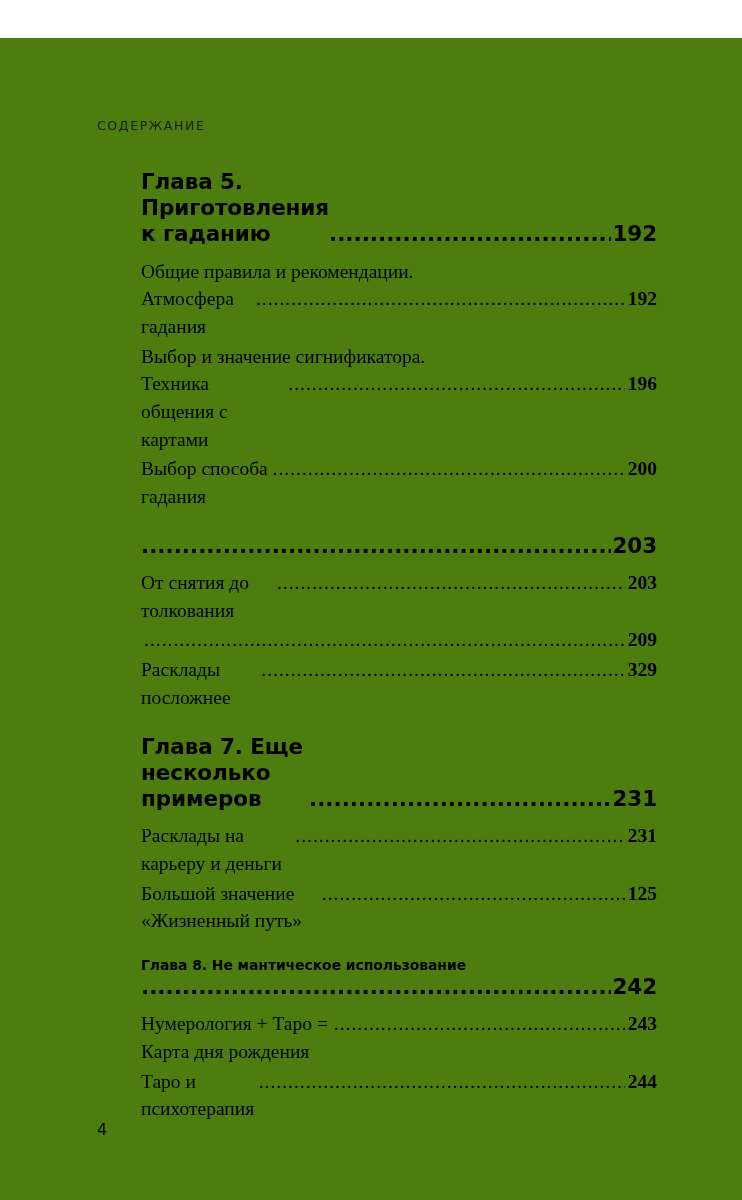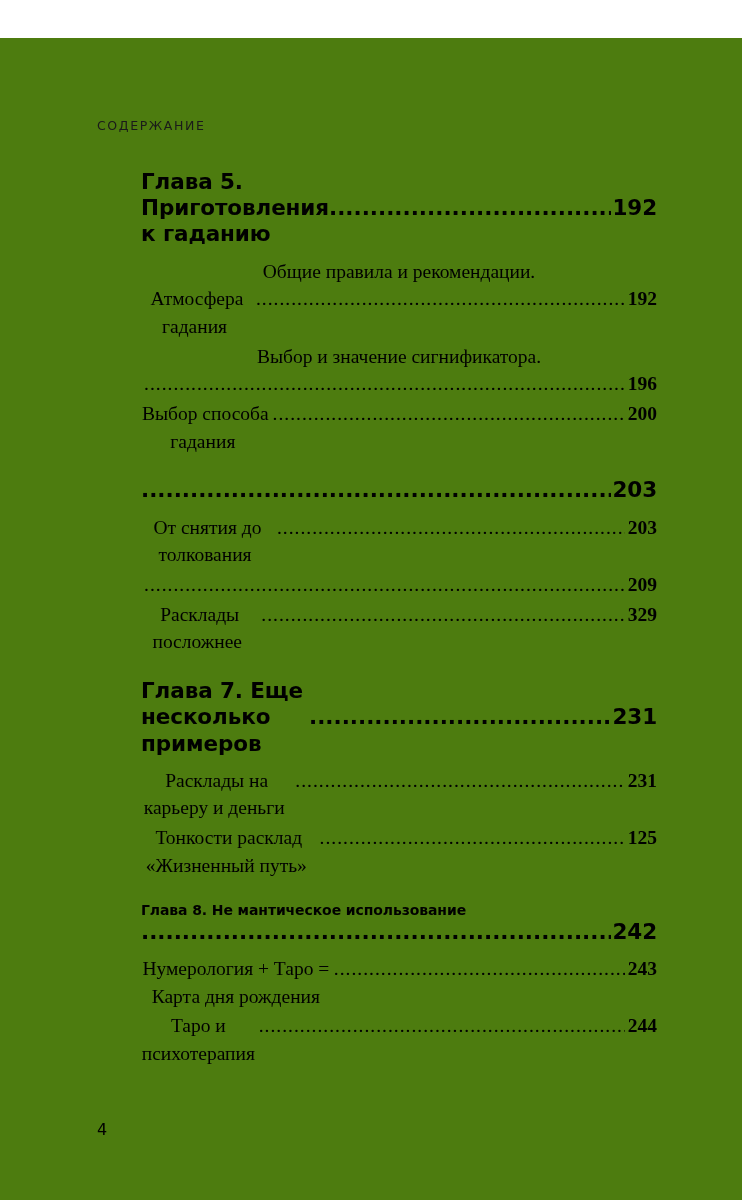--- a/index.html
+++ b/index.html
@@ -41,21 +41,21 @@
   }
   .chapter-block {
     margin-bottom: 22px;
   }
   .chapter-block:last-child {
     margin-bottom: 0;
   }
   
   .chapter-title-row {
     display: flex;
-    align-items: center;
+    align-items: flex-end;
     font-family: "DejaVu Sans", sans-serif;
     font-weight: bold;
     font-size: 21.5px;
     line-height: 1.22;
     color: #000000;
     letter-spacing: -0.1px;
   }
   .chapter-title-row .title-text {
     white-space: pre-wrap;
   }
@@ -110,21 +110,20 @@
     font-weight: bold;
     font-size: 19.5px;
   }
   .entry-line {
     font-family: "Liberation Serif", serif;
     font-size: 19.5px;
     line-height: 1.42;
   }
   .entry-group {
     margin-bottom: 2px;
-    text-align: center;
   }
   .folio {
     position: absolute;
     left: 97px;
     top: 1082px;
     font-family: "DejaVu Sans", sans-serif;
     font-size: 16px;
     color: #000;
   }
 </style>
@@ -148,20 +147,21 @@
           <div class="entry-line">Общие правила и рекомендации.</div>
           <div class="entry">
             <span class="entry-text">Атмосфера гадания </span>
             <span class="leader">..............................................................................................</span>
             <span class="pageno">192</span>
           </div>
         </div>
         <div class="entry-group">
           <div class="entry-line">Выбор и значение сигнификатора.</div>
           <div class="entry">
+            <span class="entry-text">Техника общения с картами </span>
             <span class="leader">..............................................................................................</span>
             <span class="pageno">196</span>
           </div>
         </div>
         <div class="entry-group">
           <div class="entry">
             <span class="entry-text">Выбор способа гадания </span>
             <span class="leader">..............................................................................................</span>
             <span class="pageno">200</span>
           </div>
@@ -207,21 +207,21 @@
       <div class="entries">
         <div class="entry-group">
           <div class="entry">
             <span class="entry-text">Расклады на карьеру и деньги </span>
             <span class="leader">..............................................................................................</span>
             <span class="pageno">231</span>
           </div>
         </div>
         <div class="entry-group">
           <div class="entry">
-            <span class="entry-text">Тонкости расклад «Жизненный путь» </span>
+            <span class="entry-text">Большой значение «Жизненный путь» </span>
             <span class="leader">..............................................................................................</span>
             <span class="pageno">125</span>
           </div>
         </div>
       </div>
     </div>
 
     <div class="chapter-block">
       <div class="chapter-title-multiline">
         <div class="first-line">Глава 8. Не мантическое использование</div>

